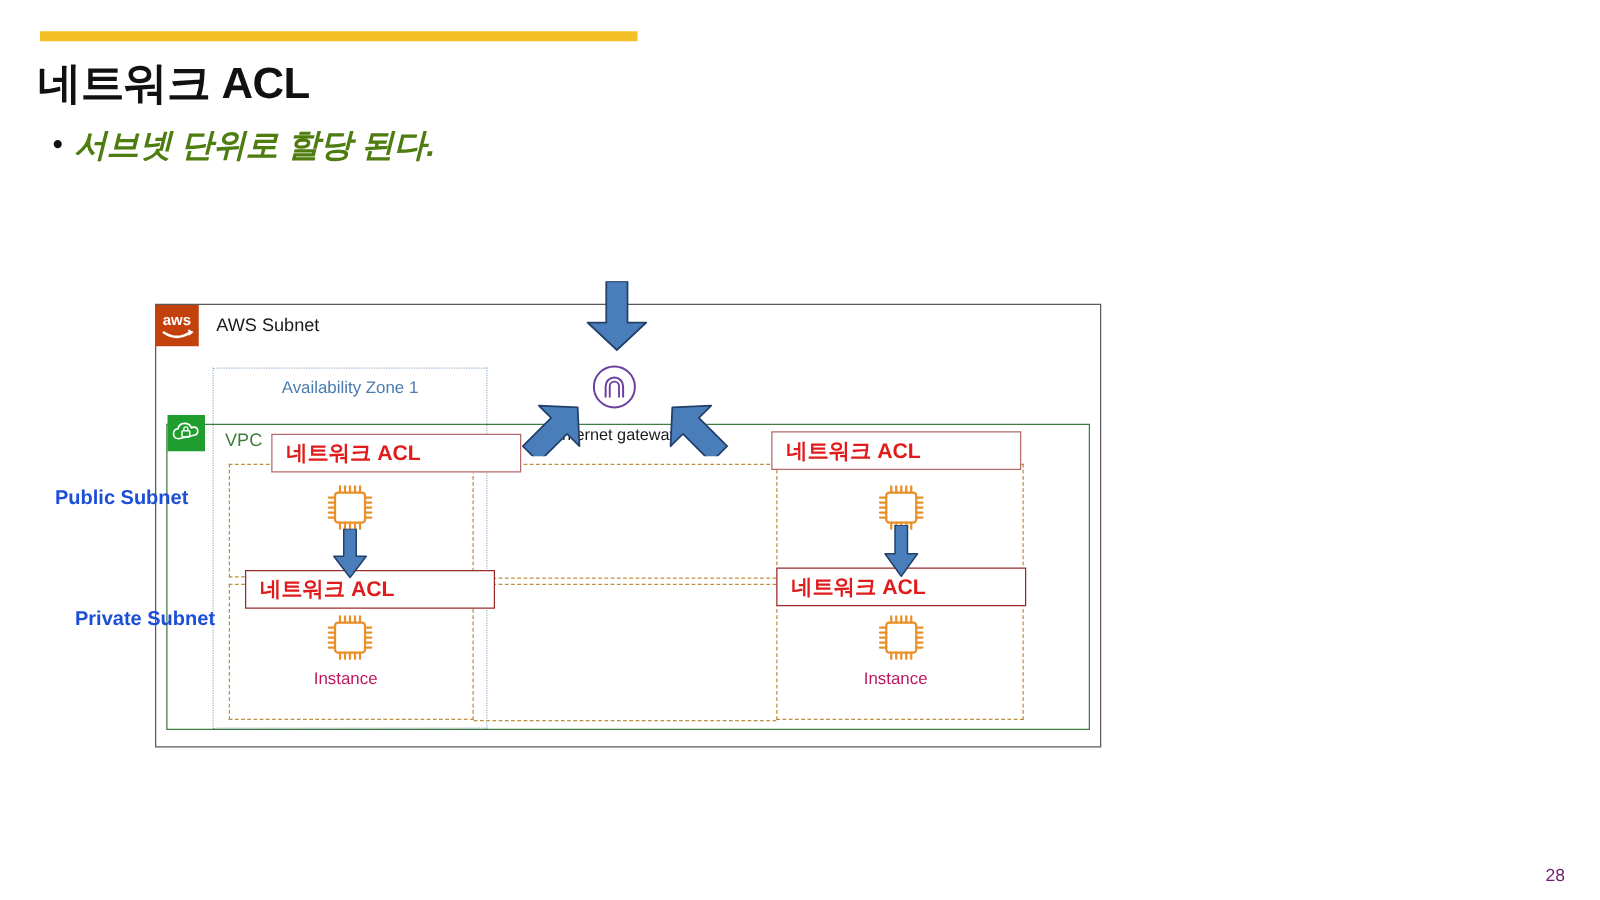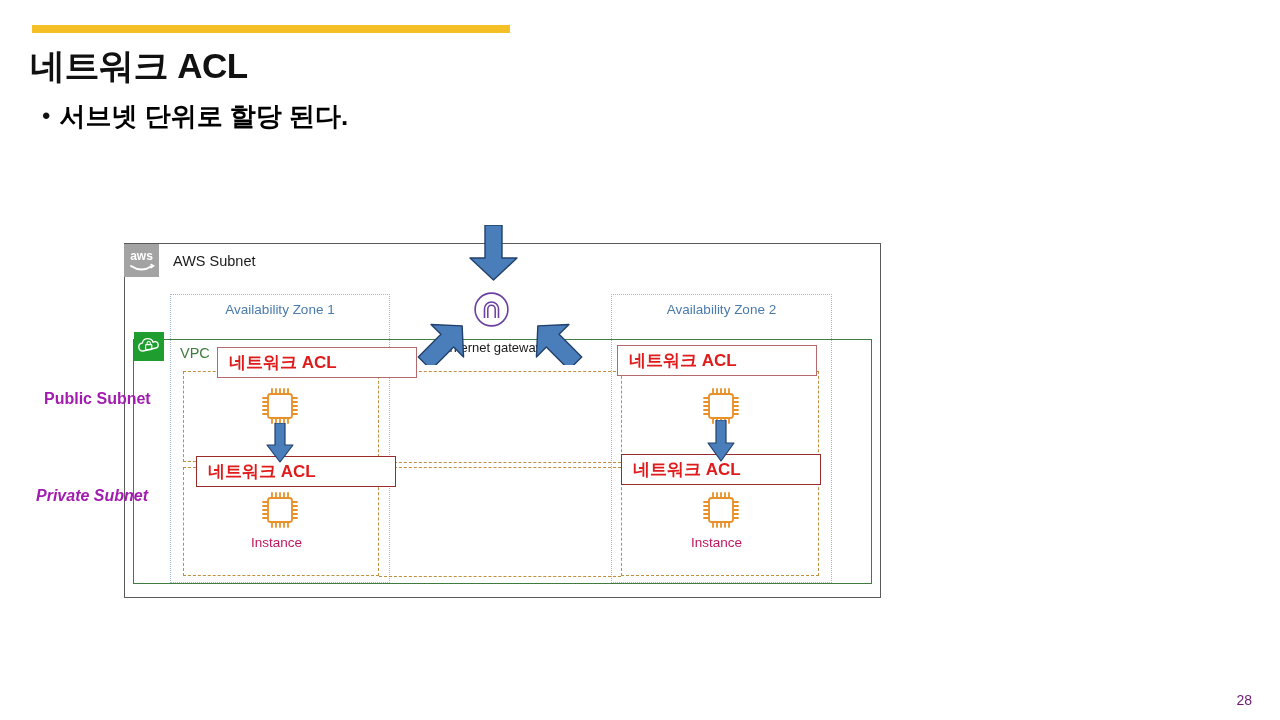--- a/index.html
+++ b/index.html
@@ -22,42 +22,43 @@
     letter-spacing:-0.5px;white-space:nowrap;
   }
   .bullet-row{
     position:absolute;left:42px;top:99px;
     display:flex;align-items:flex-start;gap:9px;
   }
   .bullet-dot{
     font-size:24px;line-height:34px;color:#111;
   }
   .bullet-text{
-    font-size:26px;font-weight:bold;color:#000000;line-height:34px;
+    font-size:26px;font-weight:bold;color:#4d7c0f;line-height:34px;
     white-space:nowrap;
+    font-style:italic;
   }
 
   .page-number{
     position:absolute;right:28px;bottom:12px;
     font-size:14px;color:#701a75;
   }
 
   
   .diagram{
     position:absolute;left:0;top:0;width:1280px;height:720px;
   }
 
   
   .aws-cloud{
     position:absolute;left:124px;top:243px;width:757px;height:355px;
     border:1.5px solid #5A5A5A;background:#ffffff;box-sizing:border-box;
   }
   .aws-logo{
     position:absolute;left:124px;top:244px;width:35px;height:33px;
-    background:#a3a3a3;
+    background:#c2410c;
   }
   .aws-logo svg{display:block;}
   .aws-cloud-label{
     position:absolute;left:173px;top:253px;
     font-size:14.5px;color:#1a1a1a;
   }
 
   
   .az{
     position:absolute;top:294px;height:289px;
@@ -98,25 +99,25 @@
     position:absolute;left:379px;width:242px;height:0;
     border-top:1.2px dashed #BE8F3E;
   }
   .sn-link-a{top:371px;}
   .sn-link-b{top:462px;}
   .sn-link-c{top:467px;}
   .sn-link-d{top:576px;}
 
   
   .subnet-label{
-    position:absolute;font-size:16px;font-weight:bold;color:#a21caf;
+    position:absolute;font-size:16px;font-weight:bold;color:#1d4ed8;
     white-space:nowrap;
   }
   .lbl-public{left:44px;top:390px;}
-  .lbl-private{left:36px;top:487px;font-style:italic;}
+  .lbl-private{left:60px;top:487px;}
 
   
   .acl-box{
     position:absolute;background:#ffffff;box-sizing:border-box;
     display:flex;align-items:center;
   }
   .acl-text{
     font-size:17px;font-weight:bold;color:#E01B1B;white-space:nowrap;
     padding-left:11px;
   }
@@ -177,23 +178,20 @@
       <text x="17.5" y="16" font-family="Liberation Sans, sans-serif" font-size="12" font-weight="bold" fill="#ffffff" text-anchor="middle">aws</text>
       <path d="M7 22 Q17.5 29 28 22" stroke="#ffffff" stroke-width="2" fill="none" stroke-linecap="round"></path>
       <path d="M27 20.5 L29.5 21.8 L27.2 23.6" stroke="#ffffff" stroke-width="1.6" fill="none" stroke-linecap="round"></path>
     </svg>
   </div>
   <div class="aws-cloud-label">AWS Subnet</div>
 
   <div class="az az-1">
     <div class="az-label">Availability Zone 1</div>
   </div>
-  <div class="az az-2">
-    <div class="az-label">Availability Zone 2</div>
-  </div>
 
   <div class="vpc-frame"></div>
   <div class="vpc-icon">
     <svg width="30" height="29" viewBox="0 0 30 29">
       <path d="M9 19 q-4.2 0 -4.2 -4 q0 -3.6 3.6 -4 q0.7 -4.3 5.3 -4.3 q4.3 0 5.3 3.6 q0.9 -0.6 2 -0.6 q3.2 0 3.2 3.2 q0 2.6 -2.3 3.1 z" fill="none" stroke="#ffffff" stroke-width="1.3" stroke-linejoin="round"></path>
       <rect x="11.6" y="12.6" width="6.2" height="5" rx="0.8" fill="none" stroke="#ffffff" stroke-width="1.2"></rect>
       <path d="M13.1 12.6 v-1.5 q0 -1.6 1.6 -1.6 q1.6 0 1.6 1.6 v1.5" fill="none" stroke="#ffffff" stroke-width="1.1"></path>
     </svg>
   </div>
   <div class="vpc-label">VPC</div>

